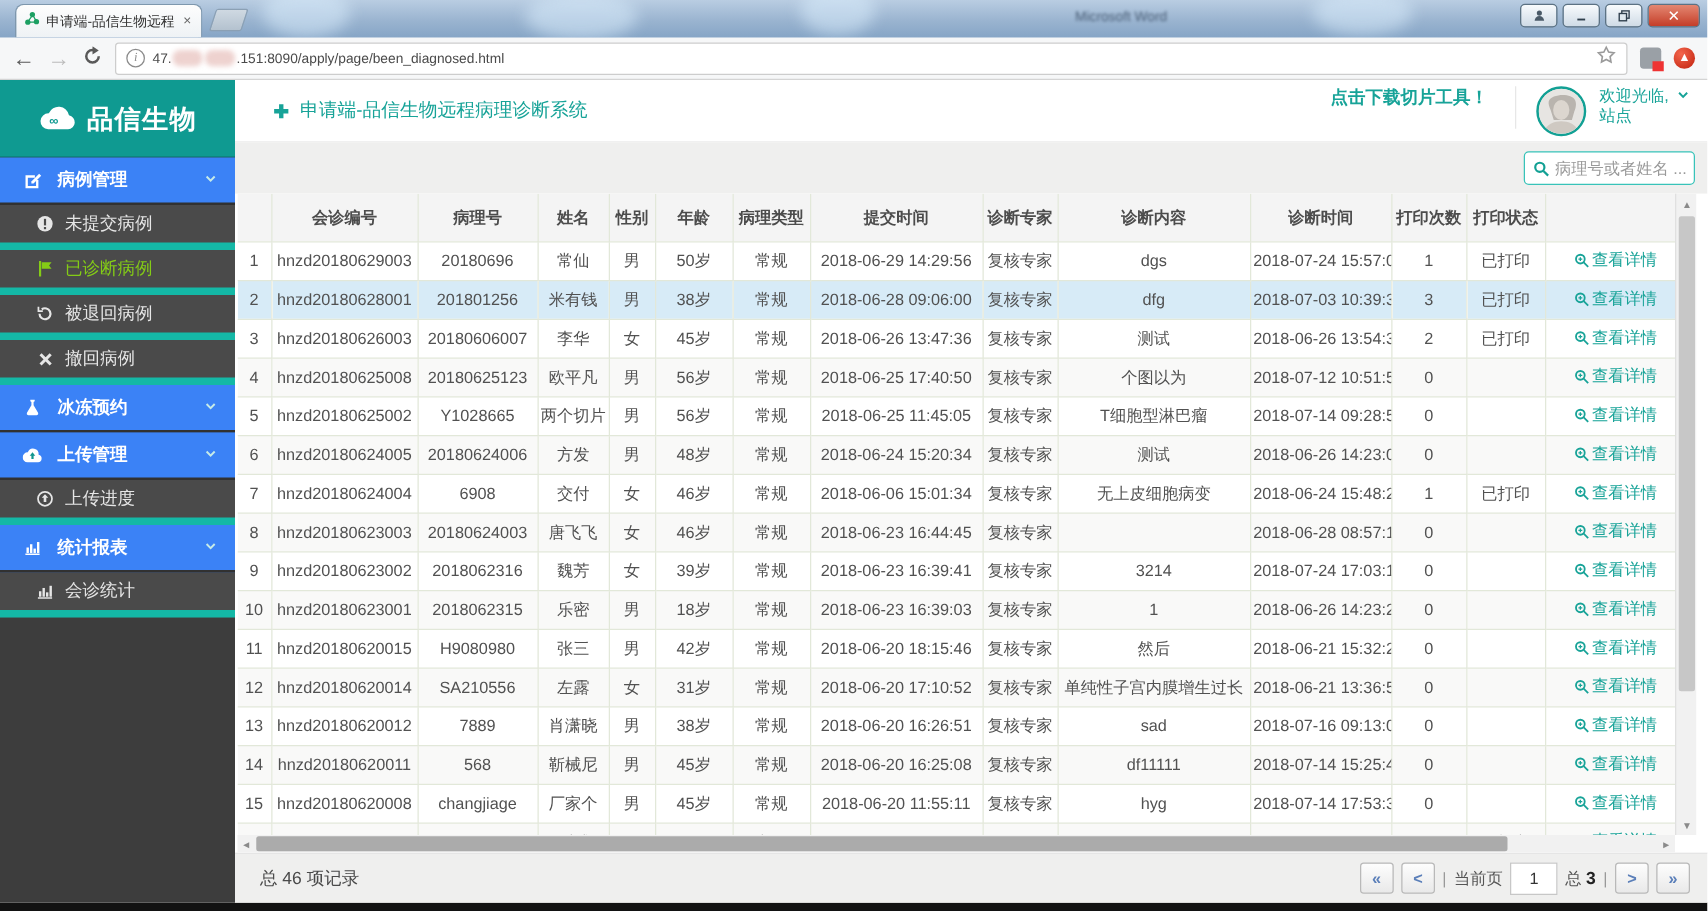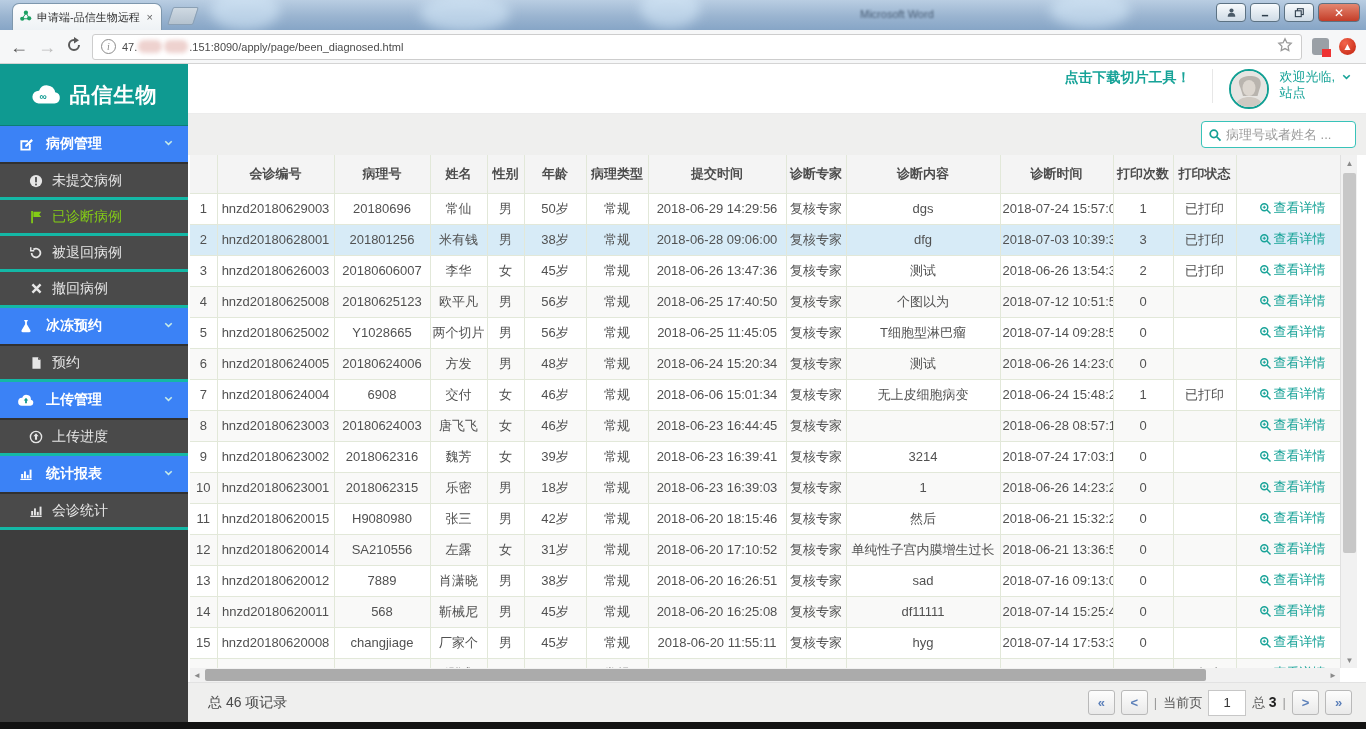--- a/index.html
+++ b/index.html
@@ -49,38 +49,38 @@
   .app { display:flex; height:658px; }
   .sidebar { width:188px; background:#3d3d3d; display:flex; flex-direction:column; flex-shrink:0; }
   .logo { height:62px; background:#0f9a91; display:flex; align-items:center; justify-content:center;
     gap:9px; color:#fff; border-bottom:1px solid rgba(0,0,0,.18); }
   .logo-text { font-size:21px; font-weight:bold; letter-spacing:1px; }
   .menu { flex:1; display:flex; flex-direction:column; }
   .m-section { height:38px; background:#3b82f6; color:#fff; display:flex; align-items:center;
     padding:0 14px 0 18px; gap:12px; font-size:14px; font-weight:bold; border-bottom:2px solid #313131; }
   .m-section .chev { margin-left:auto; color:#c7ebe7; }
   .m-item { height:36px; background:#4a4a4a; color:#e6e6e6; display:flex; align-items:center;
-    padding:0 14px 0 28px; gap:8px; font-size:14px; border-bottom:3px solid #14b8a6; }
+    padding:0 14px 0 28px; gap:8px; font-size:14px; border-bottom:6px solid #14b8a6; }
   .m-item.active { color:#84cc16; }
   .m-item .mi, .m-section .mi { display:flex; align-items:center; justify-content:center; width:16px; }
 
   .main { flex:1; display:flex; flex-direction:column; background:#fff; min-width:0; }
   .main-header { height:50px; background:#fff; display:flex; align-items:center;
     padding:0 14px 0 30px; border-bottom:1px solid #ececec; }
   .page-title { color:#17a398; font-size:15px; display:flex; align-items:center; gap:8px; }
   .header-right { margin-left:auto; display:flex; align-items:flex-start; }
   .dl-link { color:#17a398; font-size:14px; font-weight:bold; margin-right:22px; }
   .header-sep { width:1px; height:34px; background:#e7e7e7; margin-right:16px; }
   .avatar { width:40px; height:40px; border-radius:50%; border:2px solid #12a094; overflow:hidden;
     background:#e9e9e9; flex-shrink:0; }
   .welcome { margin:0 6px 0 10px; color:#17a398; font-size:13px; line-height:1.25; }
 
   .sub-band { height:41px; background:#efefee; display:flex; align-items:center; justify-content:flex-end;
     padding-right:10px; }
-  .searchbox { width:155px; height:27px; background:#fff; border:1px solid #38c3b9; border-radius:4px;
+  .searchbox { width:137px; height:27px; background:#fff; border:1px solid #38c3b9; border-radius:4px;
     display:flex; align-items:center; padding:0 6px; gap:4px; }
   .searchbox input { border:none; outline:none; width:100%; font-size:13px; color:#444;
     font-family:inherit; background:transparent; }
   .searchbox input::placeholder { color:#9a9a9a; }
   .search-ic { color:#12a094; display:flex; }
 
   
   .table-zone { position:relative; height:527px; background:#fff; }
   .table-clip { position:absolute; left:2px; top:0; right:26px; bottom:14px; overflow:hidden; }
   table { border-collapse:collapse; table-layout:fixed; width:100%; }
@@ -258,29 +258,20 @@
           <span class="mi">
             <svg width="14" height="14" viewBox="0 0 16 16" fill="currentColor">
               <path d="M6 1h4v1.2l-1 .8v3l4.2 7A1.6 1.6 0 0 1 11.8 15H4.2a1.6 1.6 0 0 1-1.4-2L7 6V3l-1-.8z"></path>
             </svg>
           </span>
           <span>冰冻预约</span>
           <span class="chev"><svg width="11" height="11" viewBox="0 0 16 16" fill="currentColor">
               <path d="M2.5 5.5l5.5 5.5 5.5-5.5-1.6-1.6L8 7.8 4.1 3.9z"></path>
             </svg></span>
         </div>
-        <div class="m-item">
-          <span class="mi">
-            <svg width="13" height="14" viewBox="0 0 16 16" fill="currentColor">
-              <path d="M3 1h7l3 3v11H3z"></path>
-              <path d="M10 1v3h3" fill="#4a4a4a"></path>
-            </svg>
-          </span>
-          <span>预约</span>
-        </div>
         <div class="m-section">
           <span class="mi">
             <svg width="16" height="13" viewBox="0 0 18 14" fill="currentColor">
               <path d="M4.5 13h9.5a3.5 3.5 0 0 0 .5-6.9A5 5 0 0 0 4.8 4 3.6 3.6 0 0 0 4.5 13z"></path>
               <path d="M9 4l2.5 3H10v3H8V7H6.5z" fill="#11968d"></path>
             </svg>
           </span>
           <span>上传管理</span>
           <span class="chev"><svg width="11" height="11" viewBox="0 0 16 16" fill="currentColor">
               <path d="M2.5 5.5l5.5 5.5 5.5-5.5-1.6-1.6L8 7.8 4.1 3.9z"></path>
@@ -320,20 +311,26 @@
               <rect x="12.1" y="3" width="2.2" height="10"></rect>
             </svg>
           </span>
           <span>会诊统计</span>
         </div>
       </div>
   </div>
 
   <div class="main">
     <div class="main-header">
+      <span class="page-title">
+        <svg width="14" height="14" viewBox="0 0 16 16" fill="#17a398">
+            <path d="M6 1.5h4V6h4.5v4H10v4.5H6V10H1.5V6H6z"></path>
+          </svg>
+        <span>申请端-品信生物远程病理诊断系统</span>
+      </span>
       <div class="header-right">
         <span class="dl-link">点击下载切片工具！</span>
         <span class="header-sep"></span>
         <span class="avatar">
           <svg width="36" height="36" viewBox="0 0 36 36">
               <rect width="36" height="36" fill="#e7e5e2"></rect>
               <path d="M8 10c2-6 18-7 21-1 1.5 3 .5 7-.5 9l-2 7H12l-2.5-8C8.5 14.5 7.5 12 8 10z" fill="#b9b4ae"></path>
               <ellipse cx="18" cy="17" rx="6.5" ry="8" fill="#dcd6cf"></ellipse>
               <path d="M4 36c1-8 9-10 14-10s13 2 14 10z" fill="#cfc9c2"></path>
             </svg>

